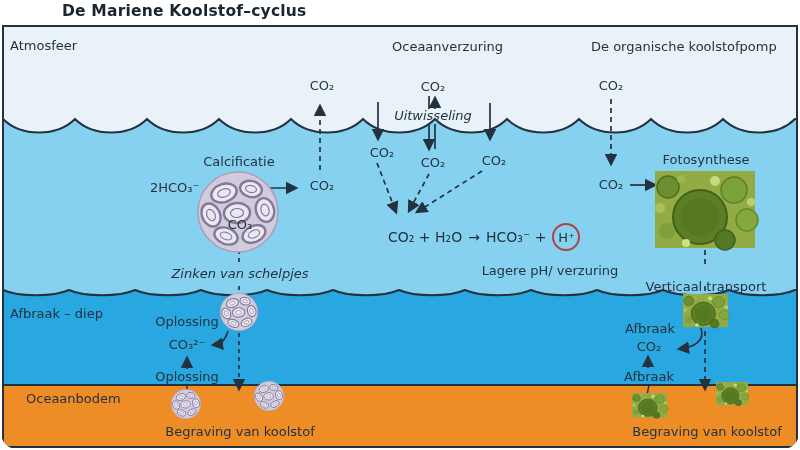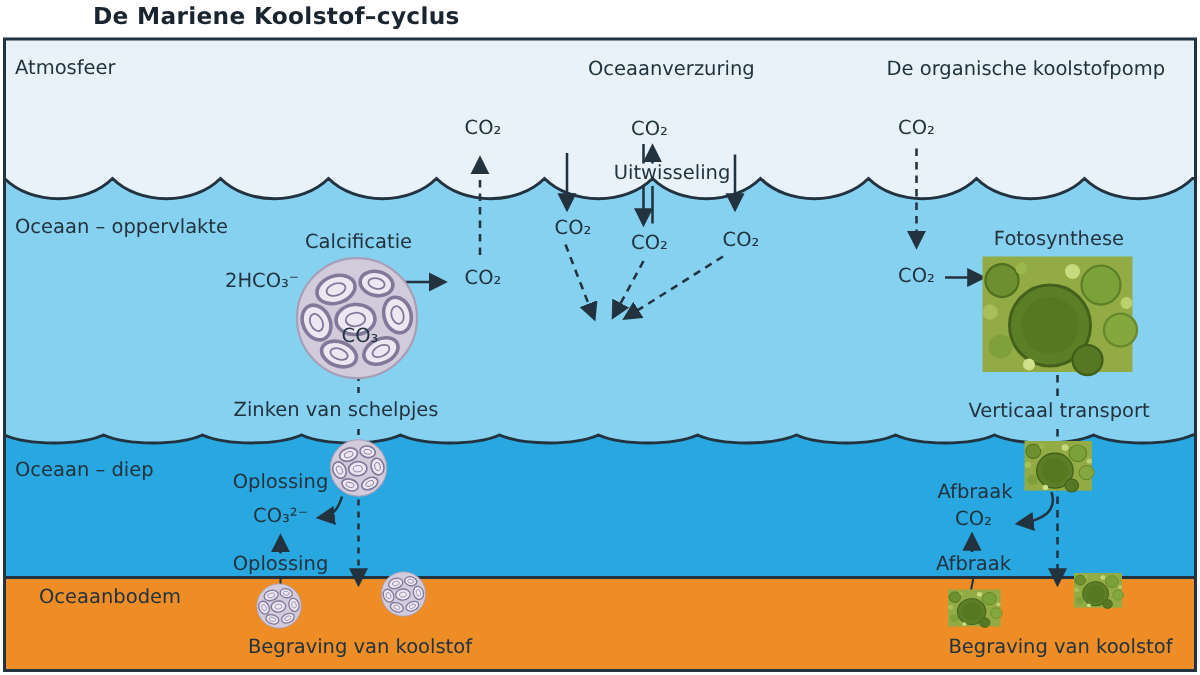--- a/index.html
+++ b/index.html
@@ -1,17 +1,17 @@
 <!DOCTYPE html>
 <html><head>
 <meta charset="utf-8">
 <style>
   html,body{margin:0;padding:0;background:#ffffff;}
   #page{position:relative;width:800px;height:450px;overflow:hidden;
-        font-family:"DejaVu Sans","Liberation Sans",sans-serif;color:#22333f;}
+        font-family:"DejaVu Sans","Liberation Sans",sans-serif;color:#22333f;border-radius:20px;}
   svg{position:absolute;left:0;top:0;}
   .lbl{position:absolute;font-size:13px;line-height:1.15;white-space:nowrap;color:#22333f;}
   .c{transform:translateX(-50%);}
   .title{position:absolute;left:62px;top:2px;font-size:15.5px;font-weight:bold;
          color:#1b2530;letter-spacing:.2px;white-space:nowrap;}
   .eq{position:absolute;left:388px;top:223px;display:flex;align-items:center;gap:6px;
       font-size:14px;white-space:nowrap;}
   .proton{display:flex;align-items:center;justify-content:center;width:24px;height:24px;
           border:2px solid #b04343;border-radius:50%;font-size:13px;}
 </style>
@@ -118,45 +118,51 @@
     <use href="#plank" transform="translate(716,382) scale(0.32,0.30)"></use>
 
     <rect x="3" y="26" width="794" height="421" fill="none" stroke="#22333f" stroke-width="2"></rect>
   </svg>
 
   <div class="title">De Mariene Koolstof–cyclus</div>
 
   <div class="lbl" style="left:10px;top:39px;">Atmosfeer</div>
   <div class="lbl" style="left:392px;top:40px;">Oceaanverzuring</div>
   <div class="lbl" style="left:591px;top:40px;">De organische koolstofpomp</div>
-  <div class="lbl" style="left:10px;top:145px;">Oceaan – oppervlakte</div>
-  <div class="lbl" style="left:10px;top:307px;">Oceaan – diep</div>
+  <div class="lbl" style="left:10px;top:307px;">Afbraak – diep</div>
   <div class="lbl" style="left:26px;top:392px;">Oceaanbodem</div>
 
   <div class="lbl c" style="left:322px;top:79px;">CO₂</div>
   <div class="lbl c" style="left:239px;top:155px;">Calcificatie</div>
   <div class="lbl" style="left:150px;top:181px;">2HCO₃⁻</div>
   <div class="lbl c" style="left:322px;top:179px;">CO₂</div>
   <div class="lbl c" style="left:240px;top:218px;">CO₃</div>
-  <div class="lbl c" style="left:224px;top:267px;">Zinken van schelpjes</div>
+  <div class="lbl c" style="left:240px;top:267px;font-style:italic;">Zinken van schelpjes</div>
   <div class="lbl c" style="left:187px;top:315px;">Oplossing</div>
   <div class="lbl c" style="left:187px;top:338px;text-align:center;">CO₃²⁻</div>
   <div class="lbl c" style="left:187px;top:370px;">Oplossing</div>
   <div class="lbl c" style="left:240px;top:425px;">Begraving van koolstof</div>
 
   <div class="lbl c" style="left:433px;top:80px;">CO₂</div>
-  <div class="lbl c" style="left:448px;top:109px;">Uitwisseling</div>
+  <div class="lbl c" style="left:433px;top:109px;font-style:italic;">Uitwisseling</div>
   <div class="lbl c" style="left:382px;top:146px;">CO₂</div>
   <div class="lbl c" style="left:433px;top:156px;">CO₂</div>
   <div class="lbl c" style="left:494px;top:154px;">CO₂</div>
 
+  <div class="eq">
+    <span>CO₂ + H₂O</span>
+    <span>→</span>
+    <span>HCO₃⁻ +</span>
+    <span class="proton">H⁺</span>
+  </div>
 
+  <div class="lbl c" style="left:550px;top:264px;">Lagere pH/ verzuring</div>
 
   <div class="lbl c" style="left:611px;top:79px;">CO₂</div>
   <div class="lbl c" style="left:611px;top:178px;">CO₂</div>
   <div class="lbl c" style="left:706px;top:153px;">Fotosynthese</div>
-  <div class="lbl c" style="left:706px;top:268px;">Verticaal transport</div>
+  <div class="lbl c" style="left:706px;top:280px;">Verticaal transport</div>
   <div class="lbl c" style="left:650px;top:322px;">Afbraak</div>
   <div class="lbl c" style="left:649px;top:340px;">CO₂</div>
   <div class="lbl c" style="left:649px;top:370px;">Afbraak</div>
   <div class="lbl c" style="left:707px;top:425px;">Begraving van koolstof</div>
 
 </div>
 
 </body></html>

